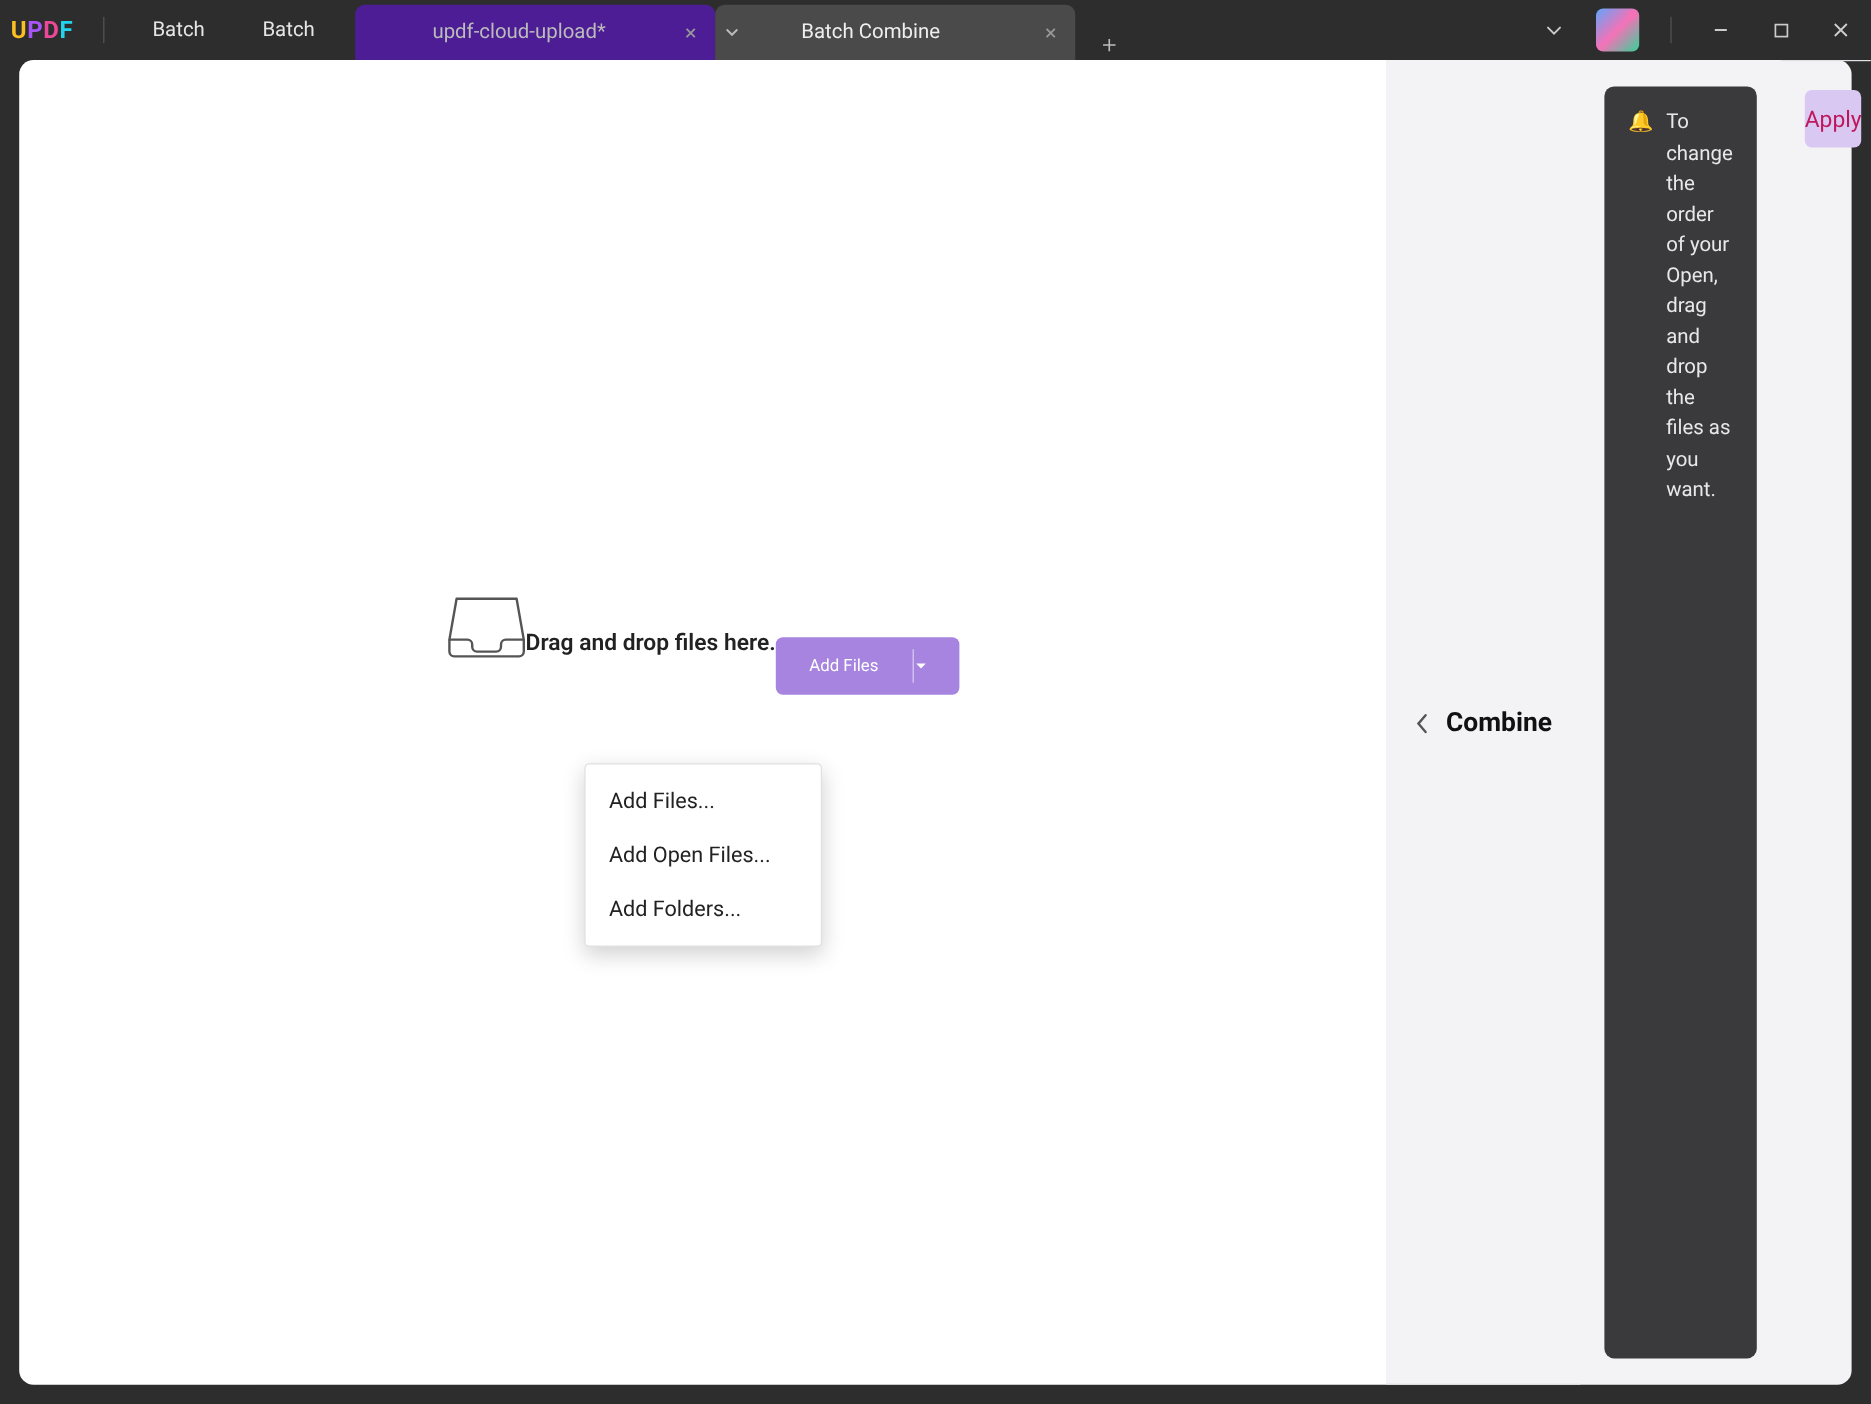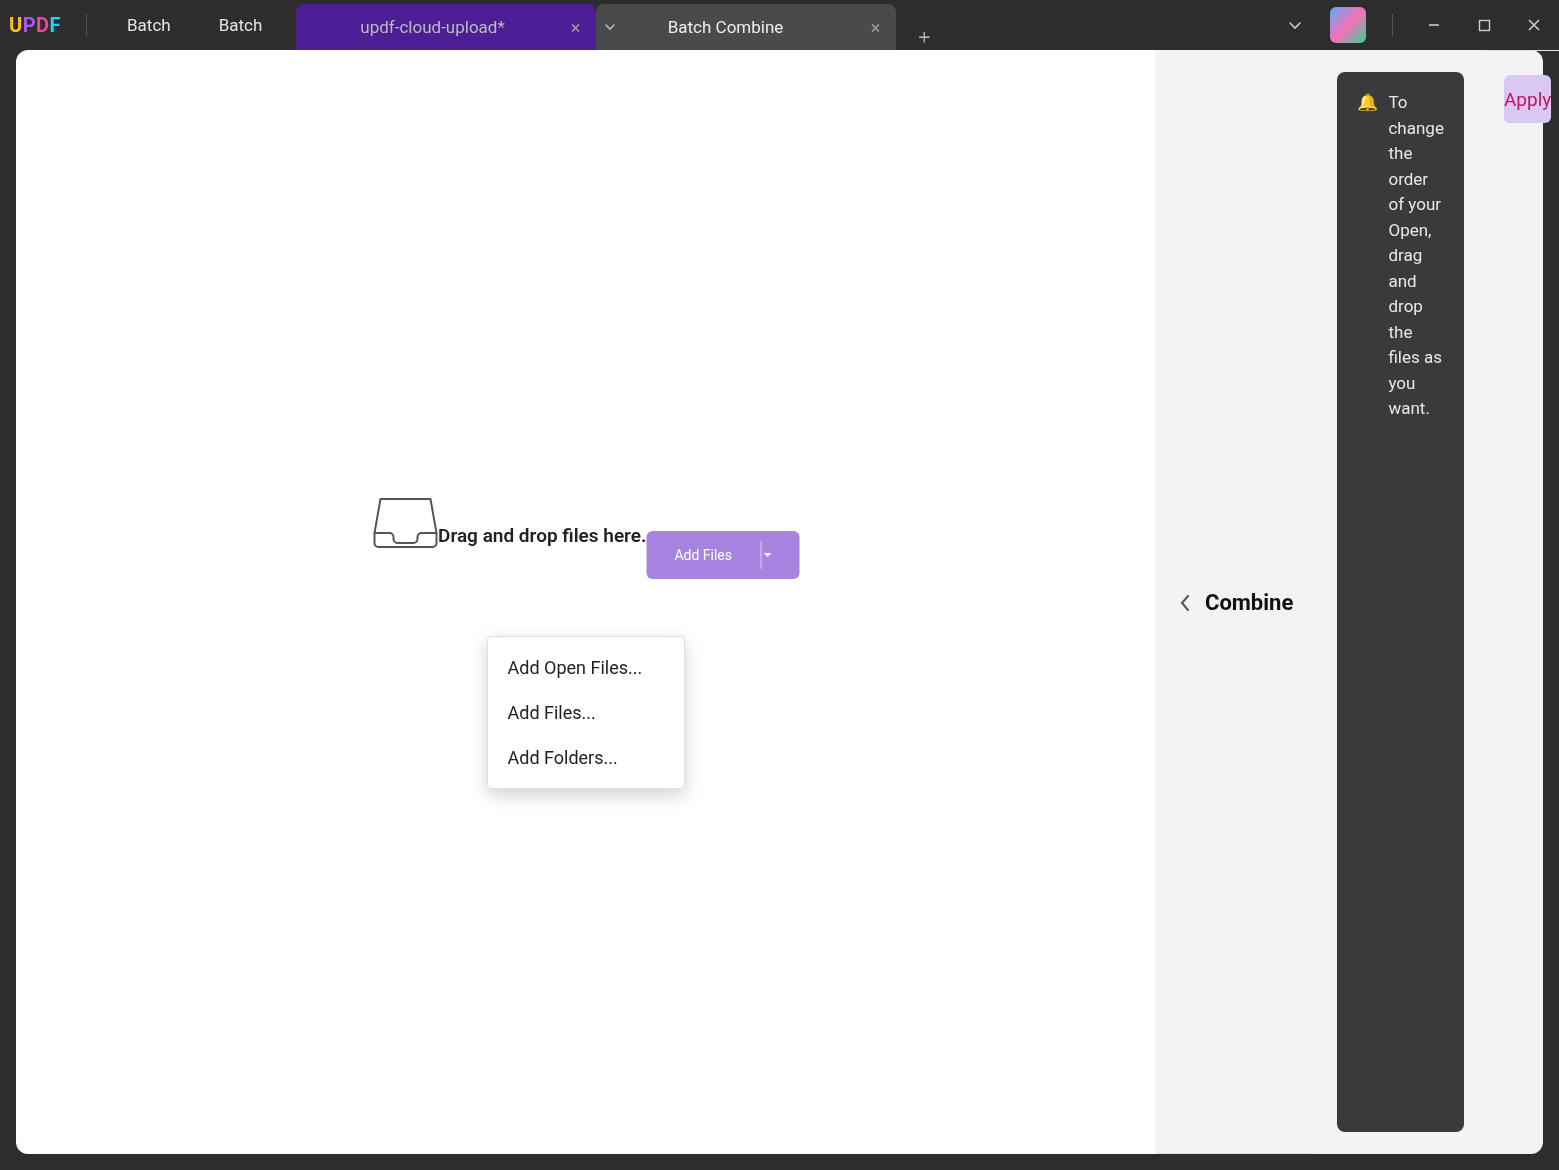--- a/index.html
+++ b/index.html
@@ -142,22 +142,22 @@
           <span class="divider"></span>
           <span class="caret">
             <svg width="12" height="12" viewBox="0 0 12 12">
                 <path d="M2 4l4 4 4-4" fill="#fff"></path>
               </svg>
           </span>
         </div>
       </div>
 
       <div class="dropdown">
+        <div class="dropdown-item">Add Files...</div>
         <div class="dropdown-item">Add Open Files...</div>
-        <div class="dropdown-item">Add Files...</div>
         <div class="dropdown-item">Add Folders...</div>
       </div>
 
     </div>
 
     <div class="sidebar">
       <div class="side-head">
         <span class="back">
           <svg width="12" height="18" viewBox="0 0 12 18">
               <path d="M9 2 L3 9 l6 7" stroke="#555" stroke-width="2" fill="none" stroke-linecap="round"></path>

